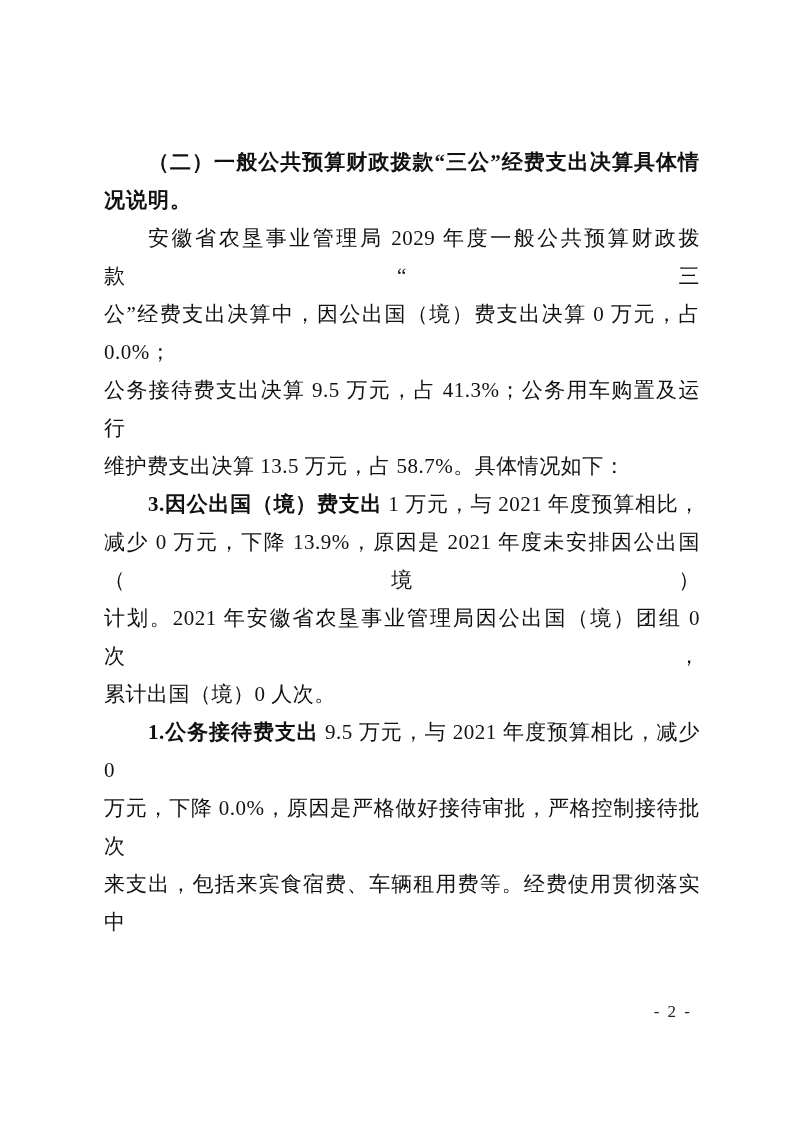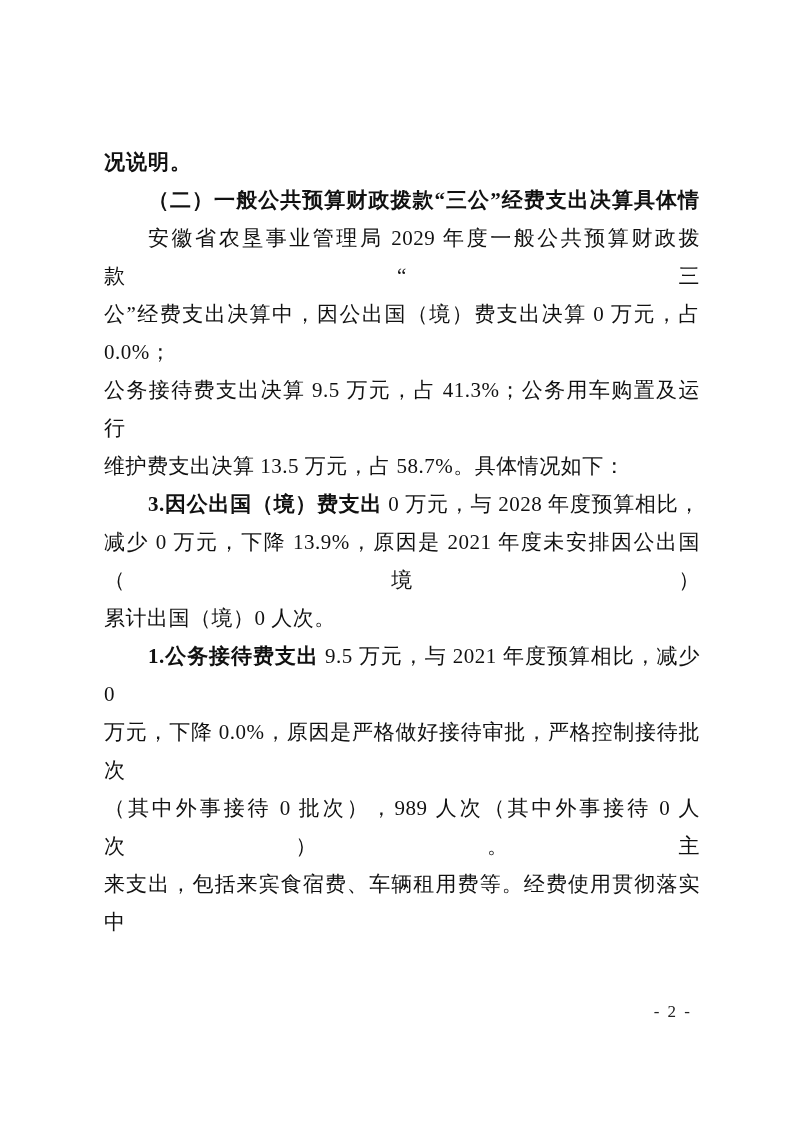--- a/index.html
+++ b/index.html
@@ -57,35 +57,35 @@
     color: #222222;
     font-family: "Liberation Serif", "DejaVu Serif", serif;
   }
 </style>
 </head>
 <body>
 
 <div class="page">
   <div class="text-block">
       <div class="paragraph heading">
+        <div class="line j first"><strong>（二）一般公共预算财政拨款“三公”经费支出决算具体情</strong></div>
         <div class="line"><strong>况说明。</strong></div>
-        <div class="line j first"><strong>（二）一般公共预算财政拨款“三公”经费支出决算具体情</strong></div>
       </div>
       <div class="paragraph body">
         <div class="line j first"><span>安徽省农垦事业管理局 2029 年度一般公共预算财政拨款“三</span></div>
         <div class="line j"><span>公”经费支出决算中，因公出国（境）费支出决算 0 万元，占 0.0%；</span></div>
         <div class="line j"><span>公务接待费支出决算 9.5 万元，占 41.3%；公务用车购置及运行</span></div>
         <div class="line"><span>维护费支出决算 13.5 万元，占 58.7%。具体情况如下：</span></div>
       </div>
       <div class="paragraph body">
-        <div class="line j first"><strong>3.因公出国（境）费支出</strong><span> 0 万元，与 2028 年度预算相比，</span></div>
+        <div class="line j first"><strong>3.因公出国（境）费支出</strong><span> 1 万元，与 2021 年度预算相比，</span></div>
         <div class="line j"><span>减少 0 万元，下降 13.9%，原因是 2021 年度未安排因公出国（境）</span></div>
+        <div class="line j"><span>计划。2021 年安徽省农垦事业管理局因公出国（境）团组 0 次，</span></div>
         <div class="line"><span>累计出国（境）0 人次。</span></div>
       </div>
       <div class="paragraph body">
         <div class="line j first"><strong>1.公务接待费支出</strong><span> 9.5 万元，与 2021 年度预算相比，减少 0</span></div>
         <div class="line j"><span>万元，下降 0.0%，原因是严格做好接待审批，严格控制接待批次</span></div>
-        <div class="line j"><span>（其中外事接待 0 批次），989 人次（其中外事接待 0 人次）。主</span></div>
         <div class="line j"><span>来支出，包括来宾食宿费、车辆租用费等。经费使用贯彻落实中</span></div>
       </div>
     </div>
   <div class="footer-pagenum">- 2 -</div>
 </div>
 
 </body></html>

